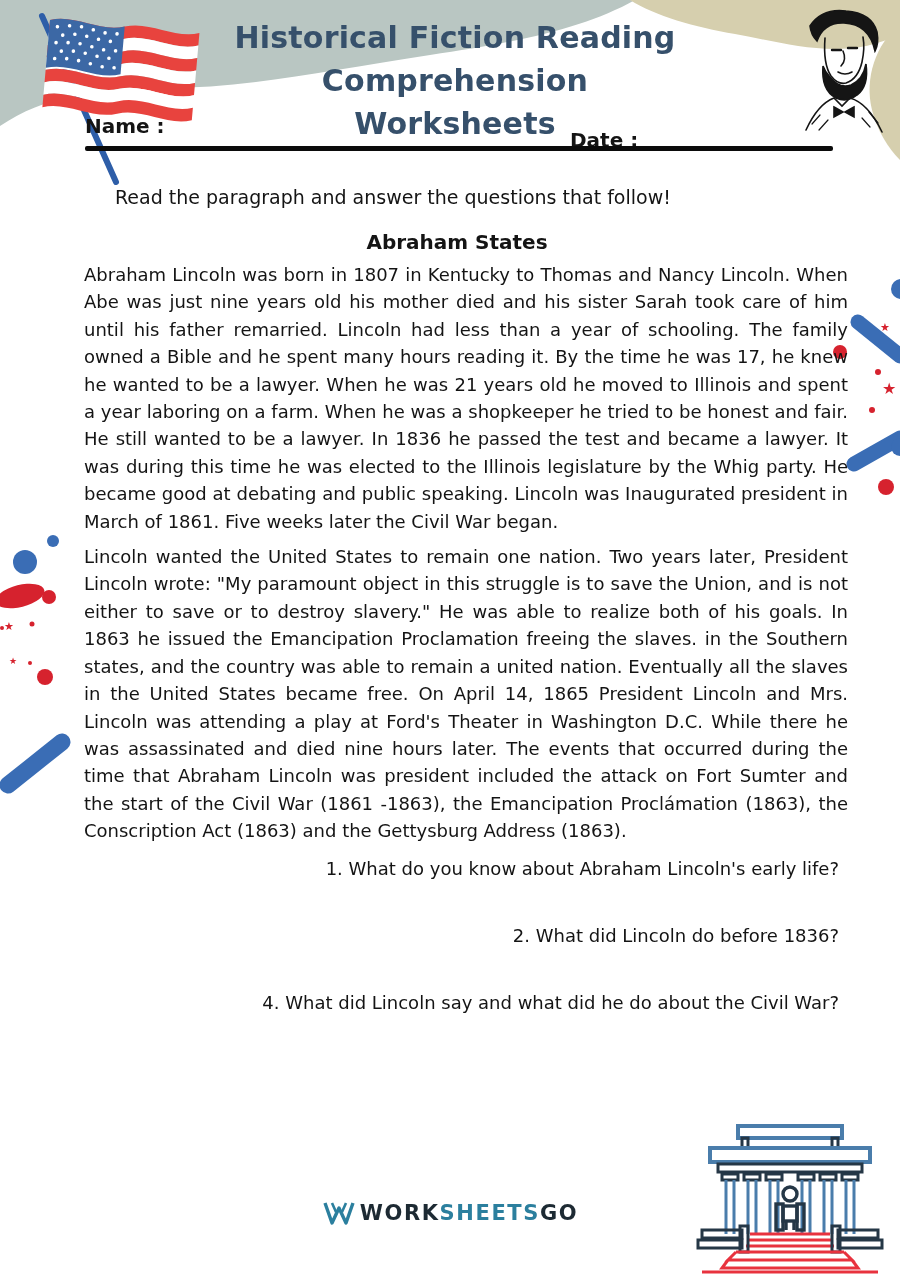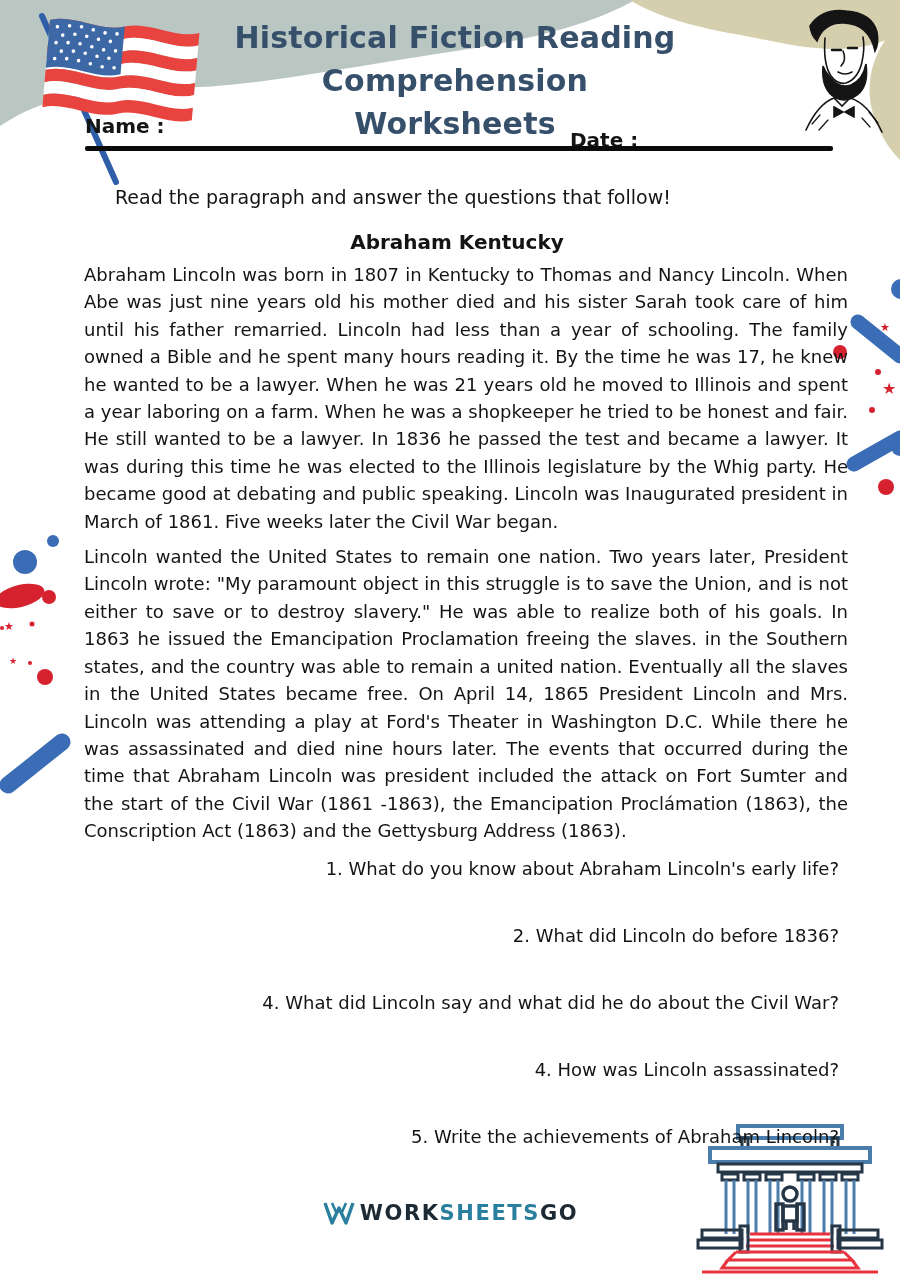--- a/index.html
+++ b/index.html
@@ -141,45 +141,43 @@
     <div>Worksheets</div>
   </div>
 
   <div class="name-date">
     <span>Name :</span>
     <span class="date-label">Date :</span>
   </div>
   <div class="rule"></div>
 
   <p class="instruction">Read the paragraph and answer the questions that follow!</p>
-  <h2 class="article-title">Abraham Kentucky</h2>
+  <h2 class="article-title">Abraham States</h2>
   <div class="article-body">
     <p>Abraham Lincoln was born in 1807 in Kentucky to Thomas and Nancy Lincoln. When Abe was just nine years old his mother died and his sister Sarah took care of him until his father remarried. Lincoln had less than a year of schooling. The family owned a Bible and he spent many hours reading it. By the time he was 17, he knew he wanted to be a lawyer. When he was 21 years old he moved to Illinois and spent a year laboring on a farm. When he was a shopkeeper he tried to be honest and fair. He still wanted to be a lawyer. In 1836 he passed the test and became a lawyer. It was during this time he was elected to the Illinois legislature by the Whig party. He became good at debating and public speaking. Lincoln was Inaugurated president in March of 1861. Five weeks later the Civil War began.</p>
     <p>Lincoln wanted the United States to remain one nation. Two years later, President Lincoln wrote: "My paramount object in this struggle is to save the Union, and is not either to save or to destroy slavery." He was able to realize both of his goals. In 1863 he issued the Emancipation Proclamation freeing the slaves. in the Southern states, and the country was able to remain a united nation. Eventually all the slaves in the United States became free. On April 14, 1865 President Lincoln and Mrs. Lincoln was attending a play at Ford's Theater in Washington D.C. While there he was assassinated and died nine hours later. The events that occurred during the time that Abraham Lincoln was president included the attack on Fort Sumter and the start of the Civil War (1861 -1863), the Emancipation Proclámation (1863), the Conscription Act (1863) and the Gettysburg Address (1863).</p>
   </div>
 
   <div class="questions">
     <div class="q">
       <div class="q-text">1. What do you know about Abraham Lincoln's early life?</div>
       <div class="q-line">________________________________________________</div>
     </div>
     <div class="q">
       <div class="q-text">2. What did Lincoln do before 1836?</div>
       <div class="q-line">________________________________________________</div>
     </div>
     <div class="q">
       <div class="q-text">4. What did Lincoln say and what did he do about the Civil War?</div>
       <div class="q-line">________________________________________________</div>
     </div>
     <div class="q">
-      <div class="q-text">4. How was Lincoln assassinated?</div>
-      <div class="q-line">________________________________________________</div>
-    </div>
-    <div class="q">
-      <div class="q-text">5. Write the achievements of Abraham Lincoln?</div>
+      <div class="q-line">________________________________________________</div>
+    </div>
+    <div class="q">
       <div class="q-line">________________________________________________</div>
     </div>
   </div>
 
   <div class="footer-logo">
     <svg width="34" height="26" viewBox="0 0 34 26">
       <g stroke="#2b7f9e" fill="none" stroke-width="3.4" stroke-linejoin="round">
         <path d="M3,3 l7,20 l7,-15 l7,15 l7,-20"></path>
         <path d="M10,3 l4,9 M24,3 l-4,9" stroke-width="2.6"></path>
       </g>

